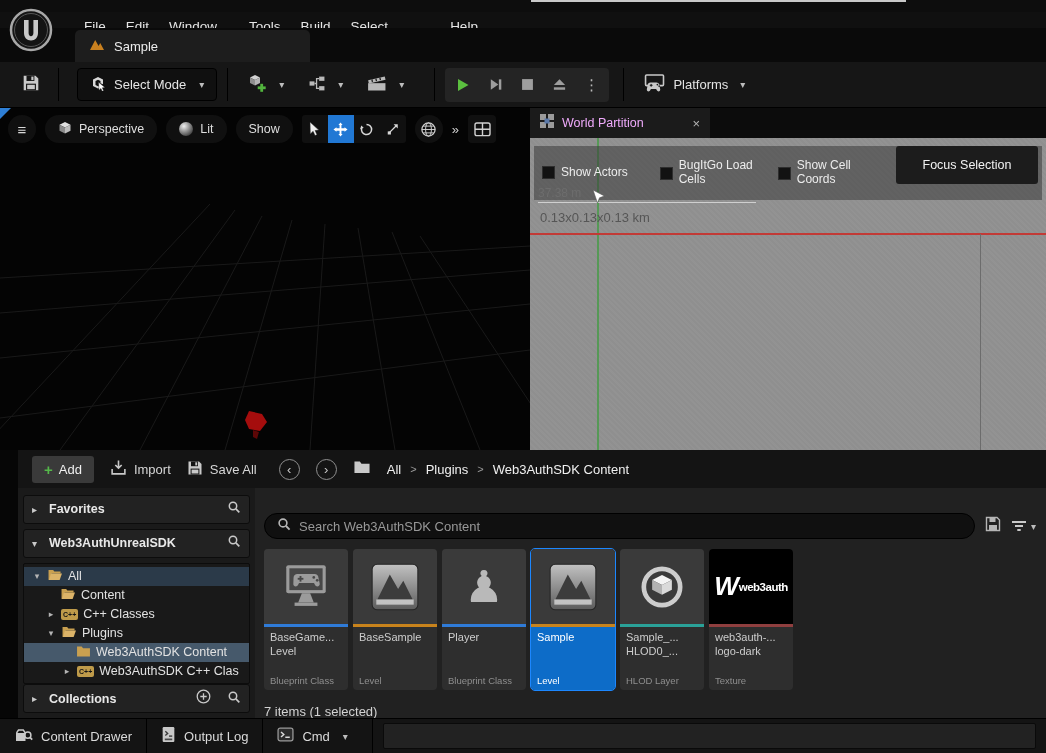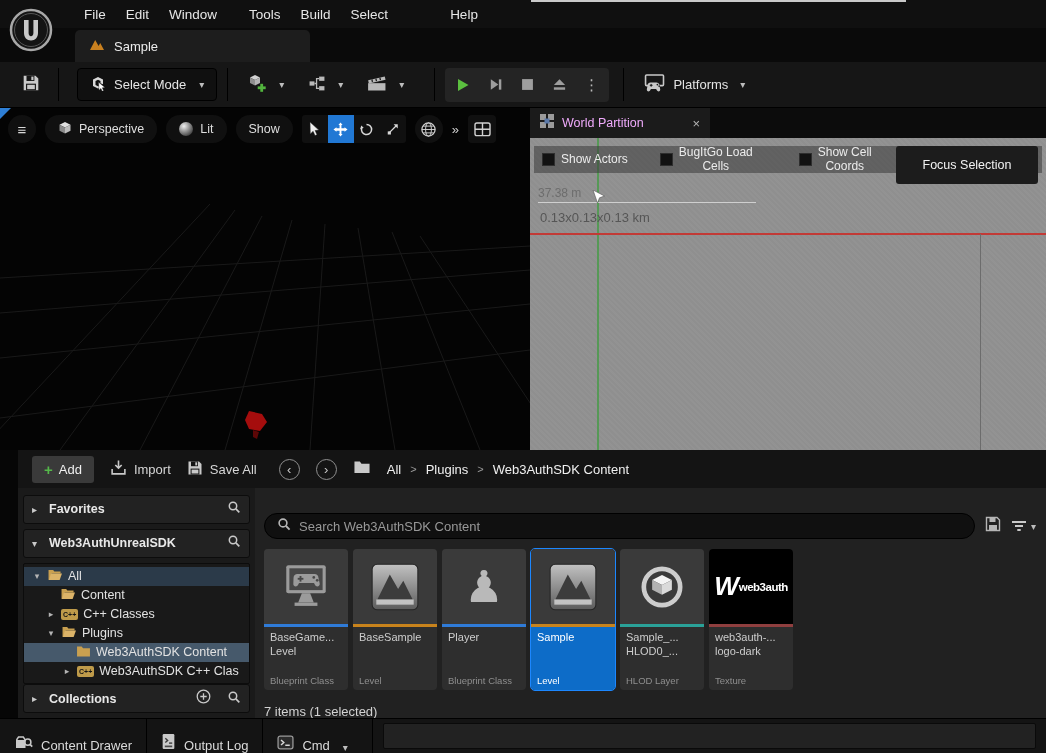--- a/index.html
+++ b/index.html
@@ -4,21 +4,21 @@
 <style>
   * { margin:0; padding:0; box-sizing:border-box; }
   html,body { width:1046px; height:753px; background:#0d0d0d; overflow:hidden;
               font-family:"Liberation Sans", sans-serif; -webkit-font-smoothing:antialiased; }
   #app { position:relative; width:1046px; height:753px; background:#0d0d0d; color:#dcdcdc; }
   .ico { display:inline-block; vertical-align:middle; flex:none; }
   .chv { font-size:10px; color:#bdbdbd; margin-left:5px; }
   .sep { width:1px; align-self:stretch; background:#000; margin:6px 10px; }
 
   
-  #menubar { position:absolute; left:0; top:0; width:1046px; height:28px; background:#101010;
+  #menubar { position:absolute; left:0; top:12px; width:1046px; height:28px; background:#101010;
              display:flex; align-items:center; }
   #menubar .mi { font-size:13.5px; color:#e6e6e6; padding:4px 10px; cursor:default; }
   #logo { position:absolute; left:7px; top:6px; width:48px; height:48px; z-index:5; }
   #topline { position:absolute; left:531px; top:0; width:375px; height:2px; background:#c9c9c9; }
 
   
   #tabrow { position:absolute; left:0; top:28px; width:1046px; height:34px; background:#0a0a0a; }
   #leveltab { position:absolute; left:75px; top:2px; width:235px; height:32px; background:#1d1d1d;
               border-radius:5px 5px 0 0; display:flex; align-items:center; padding-left:14px; gap:9px; }
   #leveltab .t { font-size:13px; color:#ececec; }
@@ -49,22 +49,22 @@
             background:radial-gradient(circle at 35% 30%, #efefef, #8a8a8a 45%, #3d3d3d 80%); }
 
   
   #wp { position:absolute; left:530px; top:108px; width:516px; height:342px; background:#0c0c0c; }
   #wptab { position:absolute; left:0; top:0; width:180px; height:30px; background:#1b1b1b;
            display:flex; align-items:center; gap:8px; padding:0 10px; }
   #wptab .t { font-size:12.5px; color:#f0abfc; flex:1; }
   #wptab .x { color:#b5b5b5; font-size:13px; }
   #wpmap { position:absolute; left:0; top:30px; width:516px; height:312px; background:#8f8f8f; overflow:hidden;
            background-image:repeating-linear-gradient(45deg, rgba(255,255,255,0.03) 0 2px, transparent 2px 4px); }
-  #wpbar { position:absolute; left:4px; top:8px; width:508px; height:27px; background:rgba(58,58,58,0.55);
-           display:flex; align-items:center; gap:10px; padding:0 8px;text-align:center; }
+  #wpbar { position:absolute; left:4px; top:8px; width:508px; height:54px; background:rgba(58,58,58,0.55);
+           display:flex; align-items:center; gap:10px; padding:0 8px; }
   .cbrow { display:flex; align-items:center; gap:6px; }
   .cb { width:13px; height:13px; background:#121212; border:1px solid #2e2e2e; flex:none; }
   .cblab { font-size:12px; line-height:1.15; color:#ececec; white-space:pre-line; }
   #focusbtn { position:absolute; right:4px; top:0; height:38px; width:142px; background:#1c1c1c;
               border-radius:3px; display:flex; align-items:center; justify-content:center;
               font-size:12.5px; color:#f2f2f2; }
   #wpscale { position:absolute; left:8px; top:48px; font-size:12px; color:#6d6d6d; }
   #wpscaleline { position:absolute; left:8px; top:64px; width:218px; height:1px; background:#cfcfcf; }
   #wpcell { position:absolute; left:10px; top:72px; font-size:13px; color:#565656; }
   #wpred { position:absolute; left:0; top:95px; width:516px; height:2px; background:#c23a36; }
@@ -123,21 +123,21 @@
   .tile.selected .lab2 { background:#0d6cc8; }
   .tile.selected .nm, .tile.selected .ty { color:#fff; }
   .pawnchar { font-size:44px; color:#b9b9b9; line-height:1; }
   .logoW { color:#fff; font-weight:bold; font-size:26px; font-style:italic; letter-spacing:-2px; }
   .logoT { color:#fff; font-weight:bold; font-size:11.5px; letter-spacing:-0.5px; }
   #itemsline { margin-top:14px; font-size:13px; color:#d2d2d2; }
 
   
   #statusbar { position:absolute; left:0; top:718px; width:1046px; height:35px; background:#141414;
                border-top:1px solid #000; display:flex; align-items:center; }
-  .sbtn { display:flex; align-items:flex-end; gap:8px; font-size:13px; color:#dadada; padding:0 14px; height:100%; }
+  .sbtn { display:flex; align-items:center; gap:8px; font-size:13px; color:#dadada; padding:0 14px; height:100%; }
   #console { width:300px; height:24px; background:#0f0f0f; border:1px solid #333; border-radius:3px;
              margin-left:4px; display:flex; align-items:center; padding:0 8px; }
   #console input { background:transparent; border:none; outline:none; width:100%;
                    font-family:"DejaVu Sans Mono", monospace; font-size:12.5px; color:#8a8a8a; }
   #console input::placeholder { color:#6f6f6f; }
   #sbrecess { flex:1; height:26px; margin:0 10px; background:#222; border:1px solid #0a0a0a; border-radius:2px; }
 </style>
 </head>
 <body>
 
@@ -388,21 +388,21 @@
       <div id="wpbar">
         <span class="cbrow">
           <span class="cb"></span>
           <span class="cblab">Show Actors</span>
         </span>
         <span class="cbrow" style="margin-left:22px">
           <span class="cb"></span>
           <span class="cblab">BugItGo Load
 Cells</span>
         </span>
-        <span class="cbrow" style="margin-left:36px">
+        <span class="cbrow" style="margin-left:15px">
           <span class="cb"></span>
           <span class="cblab">Show Cell
 Coords</span>
         </span>
         <span id="focusbtn">Focus Selection</span>
       </div>
       <div id="wpscale">37.38 m</div>
       <div id="wpscaleline"></div>
       <span id="wpcursor">
         <svg width="13" height="16" viewBox="0 0 13 16">

